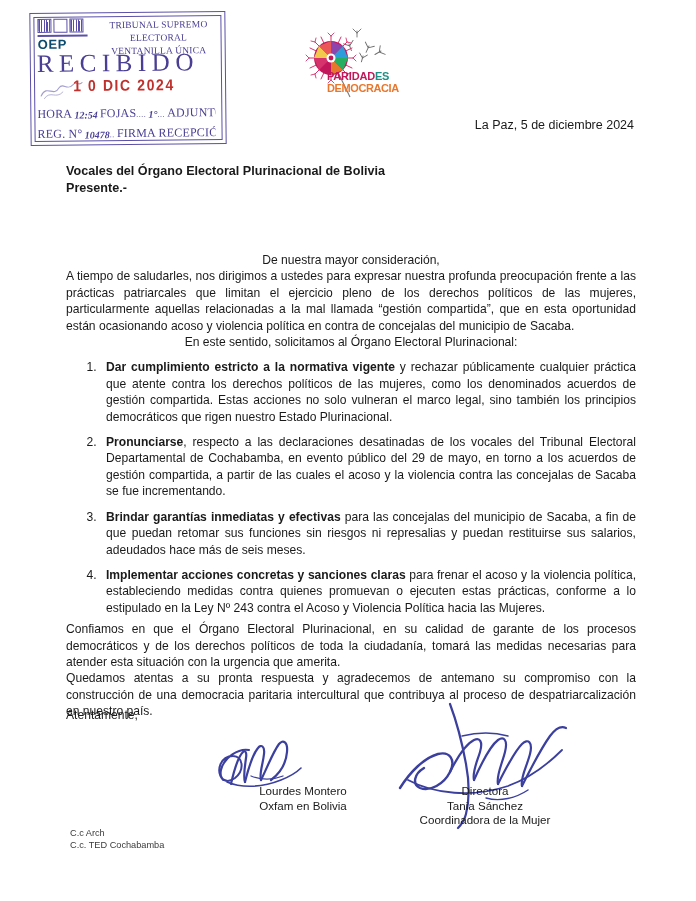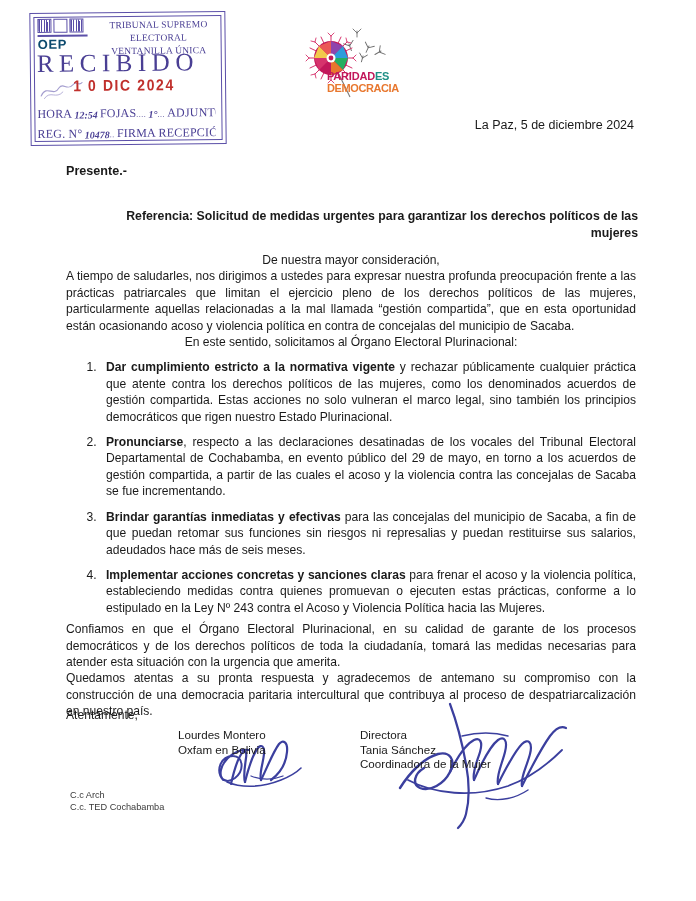--- a/index.html
+++ b/index.html
@@ -226,39 +226,40 @@
   .atentamente {
     position: absolute;
     left: 66px;
     top: 708px;
     font-size: 12.1px;
   }
 
   
   .sig-block {
     position: absolute;
-    top: 728px;
+    top: 784px;
     width: 250px;
+    text-align: center;
     font-size: 11.6px;
     line-height: 14.5px;
   }
   .sig-block.left { left: 178px; }
   .sig-block.right { left: 360px; }
   .sig-img {
     position: absolute;
     pointer-events: none;
   }
   .sig-img.left { left: 205px; top: 722px; }
   .sig-img.right { left: 390px; top: 702px; }
   .sig-names { position: relative; z-index: 2; }
 
   .cc {
     position: absolute;
     left: 70px;
-    top: 790px;
+    top: 828px;
     font-size: 9.2px;
     line-height: 11.5px;
     color: #3a3a3a;
   }
 </style>
 </head>
 <body>
 
 <div class="page">
 
@@ -377,24 +378,24 @@
       <div>
         <span class="c-paridad">PARIDAD</span><span class="c-es">ES</span>
       </div>
       <div class="c-democracia">DEMOCRACIA</div>
     </div>
   </div>
 
   <div class="date-line">La Paz, 5 de diciembre 2024</div>
 
   <div class="addressee">
+    <div>Vocales del Órgano Electoral Plurinacional de Bolivia</div>
     <div>Presente.-</div>
   </div>
 
-  <div class="reference">Referencia: Solicitud de medidas urgentes para garantizar los derechos políticos de las mujeres</div>
 
   <div class="body">
     <p class="tight">De nuestra mayor consideración,</p>
     <p>A tiempo de saludarles, nos dirigimos a ustedes para expresar nuestra profunda preocupación frente a las prácticas patriarcales que limitan el ejercicio pleno de los derechos políticos de las mujeres, particularmente aquellas relacionadas a la mal llamada “gestión compartida”, que en esta oportunidad están ocasionando acoso y violencia política en contra de concejalas del municipio de Sacaba.</p>
     <p class="tight">En este sentido, solicitamos al Órgano Electoral Plurinacional:</p>
 
     <ol class="asks">
       <li>
         <b>Dar cumplimiento estricto a la normativa vigente</b><span> y rechazar públicamente cualquier práctica que atente contra los derechos políticos de las mujeres, como los denominados acuerdos de gestión compartida. Estas acciones no solo vulneran el marco legal, sino también los principios democráticos que rigen nuestro Estado Plurinacional.</span>
       </li>

